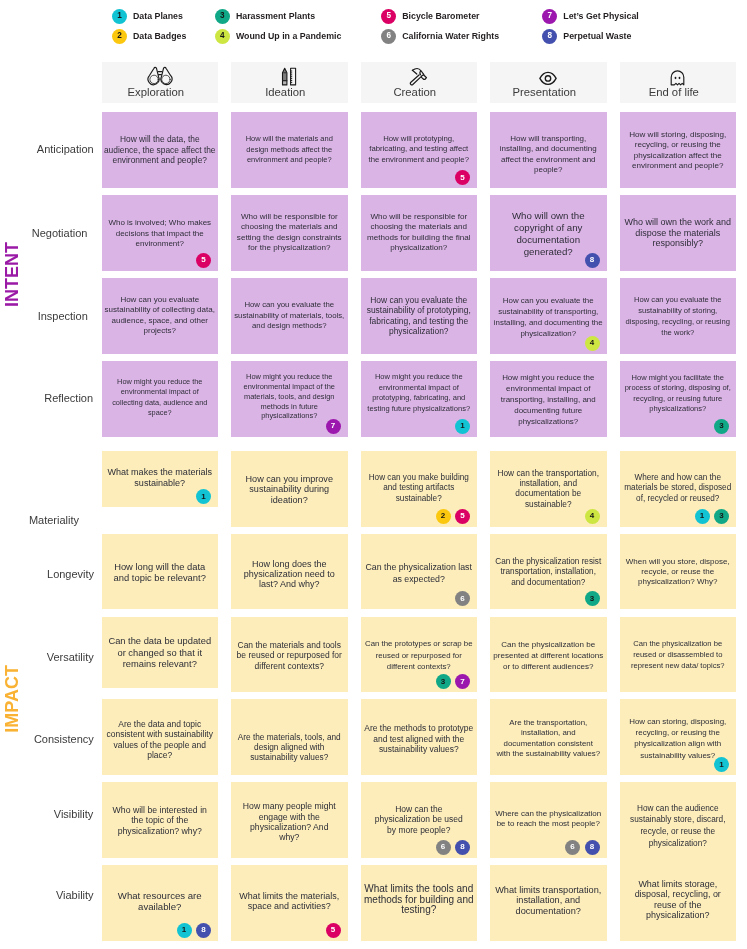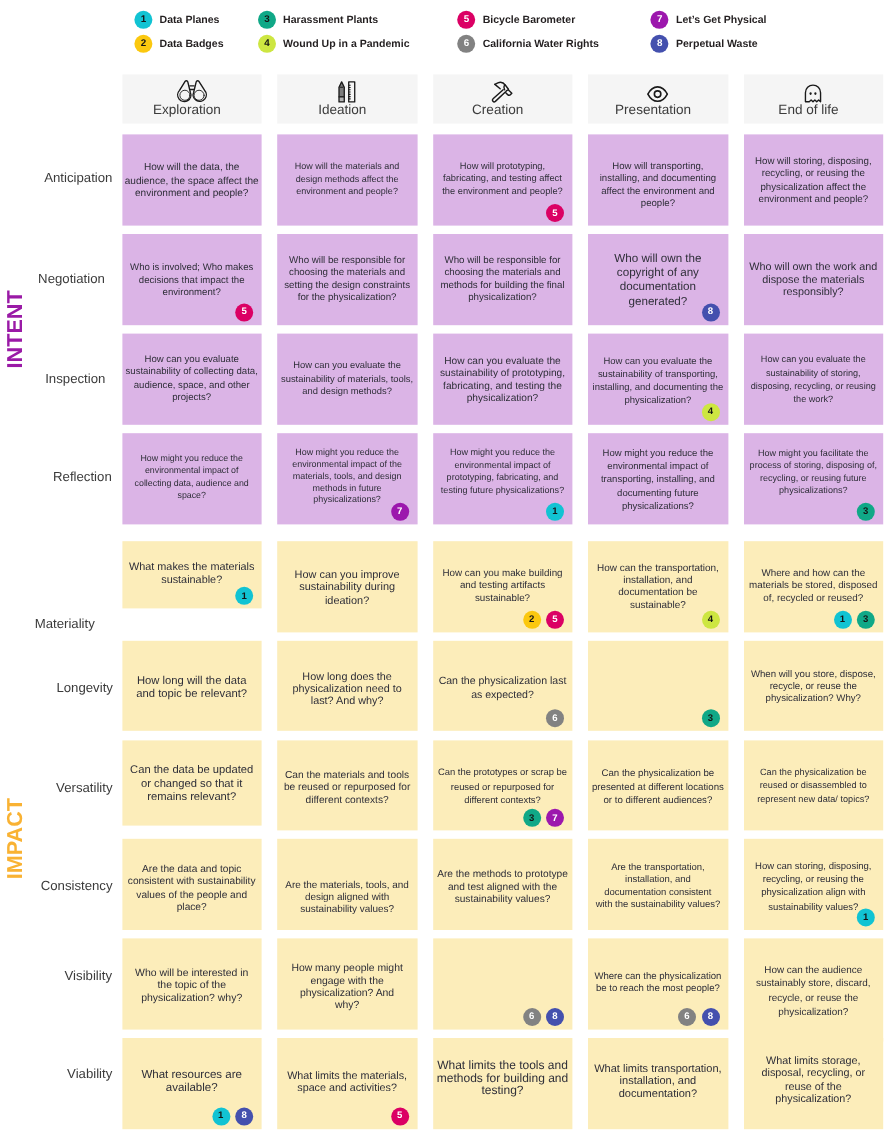--- a/index.html
+++ b/index.html
@@ -336,20 +336,23 @@
 last? And why?</span>
     </div>
     <div class="cell" style="left: 360.5px; top: 533.8px; height: 75.7px; background: rgb(252, 237, 186);">
       <span class="cell-text" style="font-size:8.79px;line-height:11.8px;margin-top:5px">Can the physicalization last
 as expected?</span>
       <span class="cell-badges">
         <span class="badge cb" style="background:#828282;color:#ffffff">6</span>
       </span>
     </div>
     <div class="cell" style="left: 490px; top: 533.8px; height: 75.7px; background: rgb(252, 237, 186);">
+      <span class="cell-text" style="font-size:8.19px;line-height:10.4px;margin-top:2px">Can the physicalization resist
+transportation, installation,
+and documentation?</span>
       <span class="cell-badges">
         <span class="badge cb" style="background:#10a887;color:#151515">3</span>
       </span>
     </div>
     <div class="cell" style="left: 619.5px; top: 533.8px; height: 75.7px; background: rgb(252, 237, 186);">
       <span class="cell-text" style="font-size:8.04px;line-height:10.4px;margin-top:1px">When will you store, dispose,
 recycle, or reuse the
 physicalization? Why?</span>
     </div>
     <div class="rowlabel" style="top: 652.45px; right: 653.2px;">Versatility</div>
@@ -420,20 +423,23 @@
 the topic of the
 physicalization? why?</span>
     </div>
     <div class="cell" style="left: 231px; top: 782.2px; height: 75.7px; background: rgb(252, 237, 186);">
       <span class="cell-text" style="font-size:8.67px;line-height:10.4px;margin-top:4px">How many people might
 engage with the
 physicalization? And
 why?</span>
     </div>
     <div class="cell" style="left: 360.5px; top: 782.2px; height: 75.7px; background: rgb(252, 237, 186);">
+      <span class="cell-text" style="font-size:8.5px;line-height:10.4px;margin-top:-1px">How can the
+physicalization be used
+by more people?</span>
       <span class="cell-badges">
         <span class="badge cb" style="background:#828282;color:#ffffff">6</span>
         <span class="badge cb" style="background:#4450ae;color:#ffffff">8</span>
       </span>
     </div>
     <div class="cell" style="left: 490px; top: 782.2px; height: 75.7px; background: rgb(252, 237, 186);">
       <span class="cell-text" style="font-size:7.98px;line-height:10.4px;margin-top:-2px">Where can the physicalization
 be to reach the most people?</span>
       <span class="cell-badges">
         <span class="badge cb" style="background:#828282;color:#ffffff">6</span>

